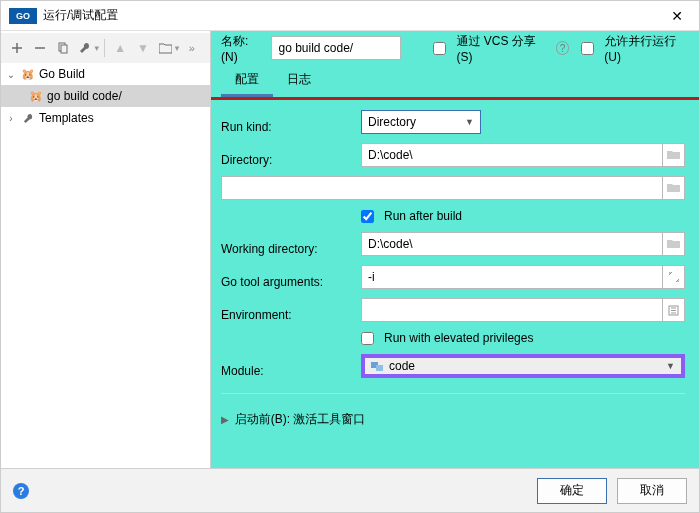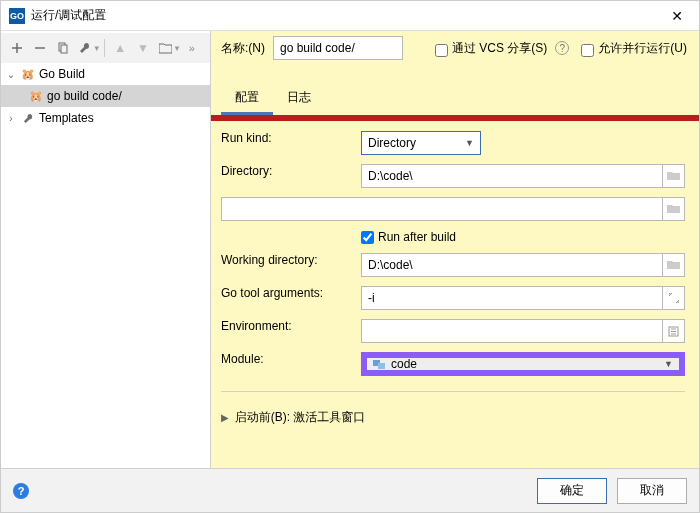--- a/index.html
+++ b/index.html
@@ -1,46 +1,46 @@
 <!DOCTYPE html>
 <html><head>
 <meta charset="utf-8">
 <style>
 *{box-sizing:border-box;margin:0;padding:0;font-family:"Segoe UI","Microsoft YaHei",sans-serif;font-size:12px;color:#000}
 body{background:#f2f2f2;width:700px;height:513px;overflow:hidden;display:flex;flex-direction:column;border:1px solid #ccc}
 .titlebar{height:30px;background:#fff;display:flex;align-items:center;padding:0 8px;border-bottom:1px solid #e0e0e0}
-.titlebar .logo{width:16px;height:16px;background:#0d5aa7;color:#fff;font-weight:bold;font-size:9px;display:flex;align-items:center;justify-content:center;margin-right:6px}
+.titlebar .logo{width:28px;height:16px;background:#0d5aa7;color:#fff;font-weight:bold;font-size:9px;display:flex;align-items:center;justify-content:center;margin-right:6px}
 .titlebar .close{margin-left:auto;font-size:14px;cursor:pointer;padding:4px 8px}
 .toolbar{height:30px;display:flex;align-items:center;padding:2px 8px;gap:2px;background:#f2f2f2}
 .tool-btn{width:22px;height:22px;display:flex;align-items:center;justify-content:center;cursor:pointer;color:#6e6e6e;border-radius:3px}
 .tool-sep{width:1px;height:18px;background:#ccc;margin:0 3px}
 .body{display:flex;flex:1;overflow:hidden}
 .sidebar{width:210px;border-right:1px solid #d0d0d0;background:#fff;display:flex;flex-direction:column;padding-top:2px}
 .tree-item{display:flex;align-items:center;height:22px;padding-left:4px;gap:4px;cursor:pointer}
 .tree-item.selected{background:#d5d5d5}
 .tree-item.child{padding-left:28px}
 .tree-arrow{width:12px;text-align:center;color:#6e6e6e;font-size:10px}
 .tree-icon{width:14px;display:flex;justify-content:center;font-size:11px}
 .bold{font-weight:normal}
-.main{flex:1;display:flex;flex-direction:column;background:#fef9c3;overflow:hidden}
+.main{flex:1;display:flex;flex-direction:column;background:#5eead4;overflow:hidden}
 .name-row{display:flex;align-items:center;height:34px;padding:0 10px;gap:8px}
 .name-input{width:130px;height:24px;border:1px solid #b8b8b8;background:#fff;padding:0 6px}
-.chk{display:flex;align-items:flex-end;gap:4px;cursor:pointer}
+.chk{display:flex;align-items:center;gap:10px;cursor:pointer}
 .chk input{width:13px;height:13px;margin:0}
 .help-q{width:14px;height:14px;border:1px solid #999;border-radius:7px;color:#777;font-size:10px;display:flex;align-items:center;justify-content:center;cursor:pointer}
-.tabs{display:flex;border-bottom:6px solid #b91c1c;padding-left:10px;margin-top:18px}
+.tabs{display:flex;border-bottom:3px solid #b91c1c;padding-left:10px;margin-top:0}
 .tab{padding:6px 14px;cursor:pointer;color:#222}
 .tab.active{border-bottom:3px solid #4a78b0;font-weight:normal;color:#000}
 .form{padding:10px 14px 6px 10px;display:flex;flex-direction:column;gap:9px;overflow:auto}
-.form-row{display:flex;align-items:flex-start}
+.form-row{display:flex;align-items:flex-end}
 .form-label{width:140px}
 .form-ctrl{flex:1;display:flex}
 .txt{flex:1;height:24px;border:1px solid #b8b8b8;background:#fff;padding:0 6px;display:flex;align-items:center}
 .txt-suffix{width:22px;height:24px;border:1px solid #b8b8b8;border-left:none;background:#fff;display:flex;align-items:center;justify-content:center;color:#999;cursor:pointer}
-.select{flex:1;height:24px;border:6px solid #8b5cf6;background:#fff;padding:0 6px;display:flex;align-items:center;cursor:pointer;position:relative}
+.select{flex:1;height:24px;border:4px solid #8b5cf6;background:#fff;padding:0 6px;display:flex;align-items:center;cursor:pointer;position:relative}
 .select.focus{border:1.5px solid #3b6fb0}
 .select .arr{margin-left:auto;font-size:9px;color:#555}
 .checkbox-row{padding-left:140px;display:flex;align-items:center;gap:6px}
 .before-launch{padding:8px 0 4px 0;display:flex;align-items:center;gap:6px;color:#333}
 .footer{height:44px;border-top:1px solid #d0d0d0;display:flex;align-items:center;padding:0 12px;gap:10px;background:#f2f2f2}
 .help-icon{width:16px;height:16px;border-radius:8px;background:#2b7de0;color:#fff;font-weight:bold;font-size:11px;display:flex;align-items:center;justify-content:center;cursor:pointer}
 .btn{min-width:70px;height:26px;border:1px solid #adadad;background:#fdfdfd;cursor:pointer;padding:0 10px}
 .btn.primary{border:1.5px solid #3b6fb0}
 svg{display:block}
 </style>
@@ -203,20 +203,26 @@
               <span></span>
             </div>
           <div class="txt-suffix">
               <svg width="11" height="11" viewBox="0 0 11 11">
                 <rect x="1" y="1" width="9" height="9" fill="none" stroke="#999"></rect>
                 <path d="M3 3h5M3 5.5h5M3 8h5" stroke="#999"></path>
               </svg>
             </div>
         </div>
       </div>
+      <div class="checkbox-row">
+        <label class="chk">
+            <input type="checkbox" style="">
+            <span>Run with elevated privileges</span>
+          </label>
+      </div>
       <div class="form-row">
         <span class="form-label">Module:</span>
         <div class="form-ctrl">
           <div class="select" style="background:#eee">
             <span style="margin-right:6px">
                 <svg width="12" height="11" viewBox="0 0 12 11">
                   <rect x="0" y="1" width="7" height="6" fill="#6aa0d8"></rect>
                   <rect x="5" y="4" width="7" height="6" fill="#8cc0e8"></rect>
                 </svg>
               </span>

